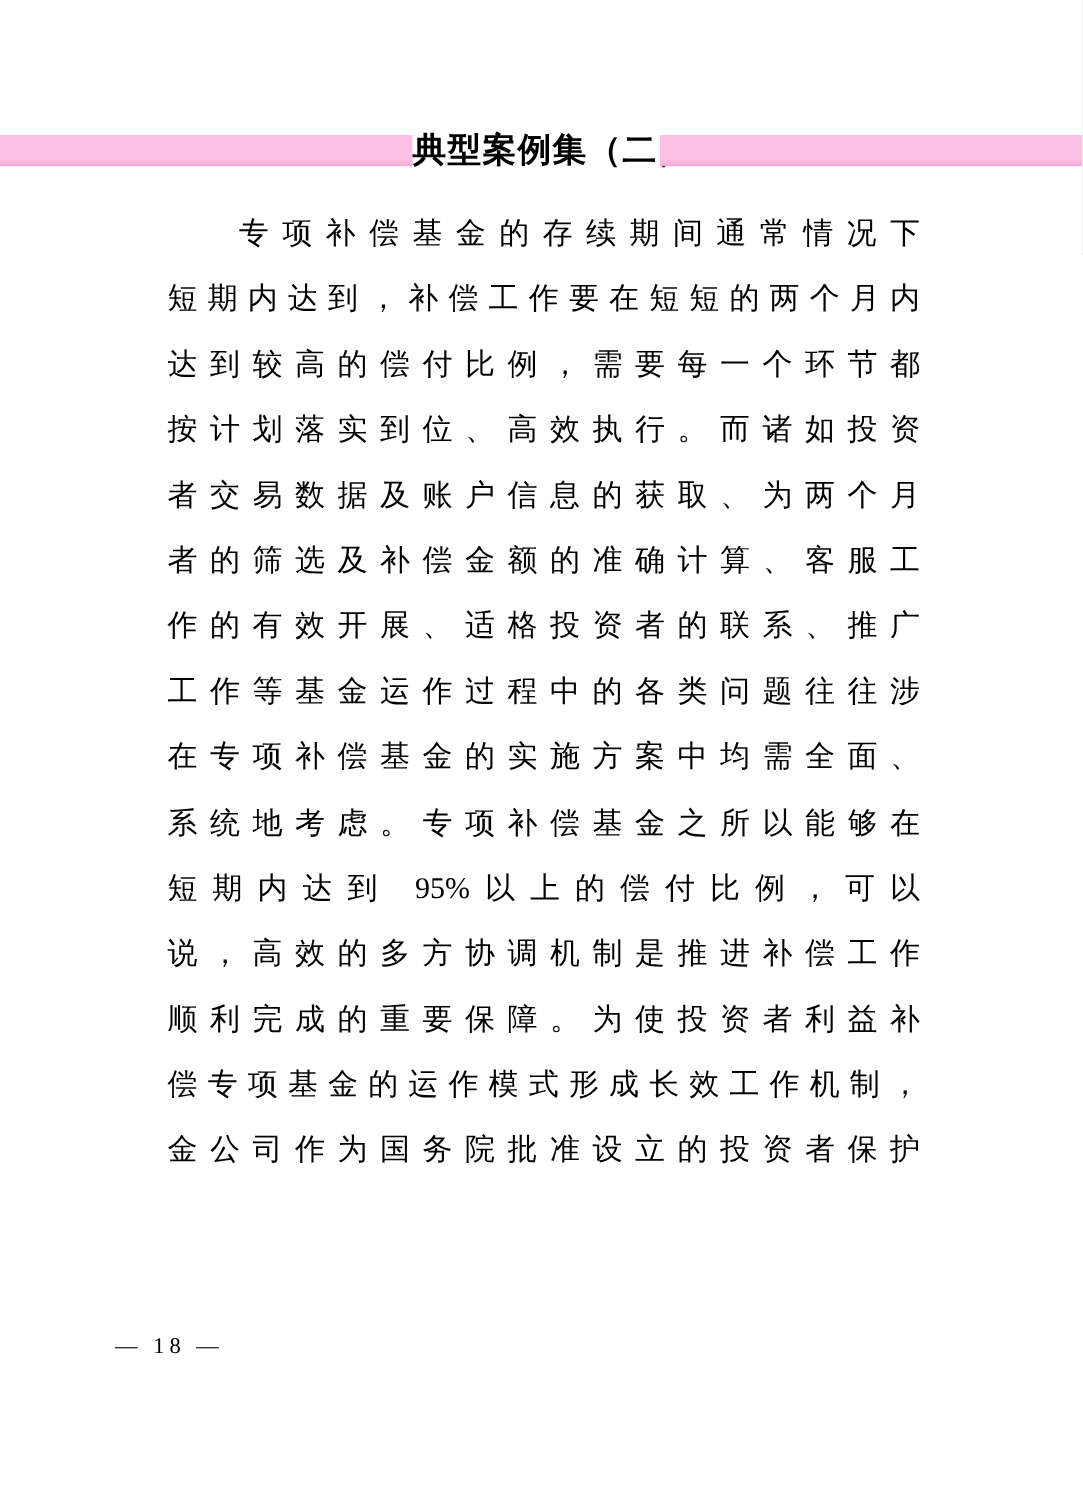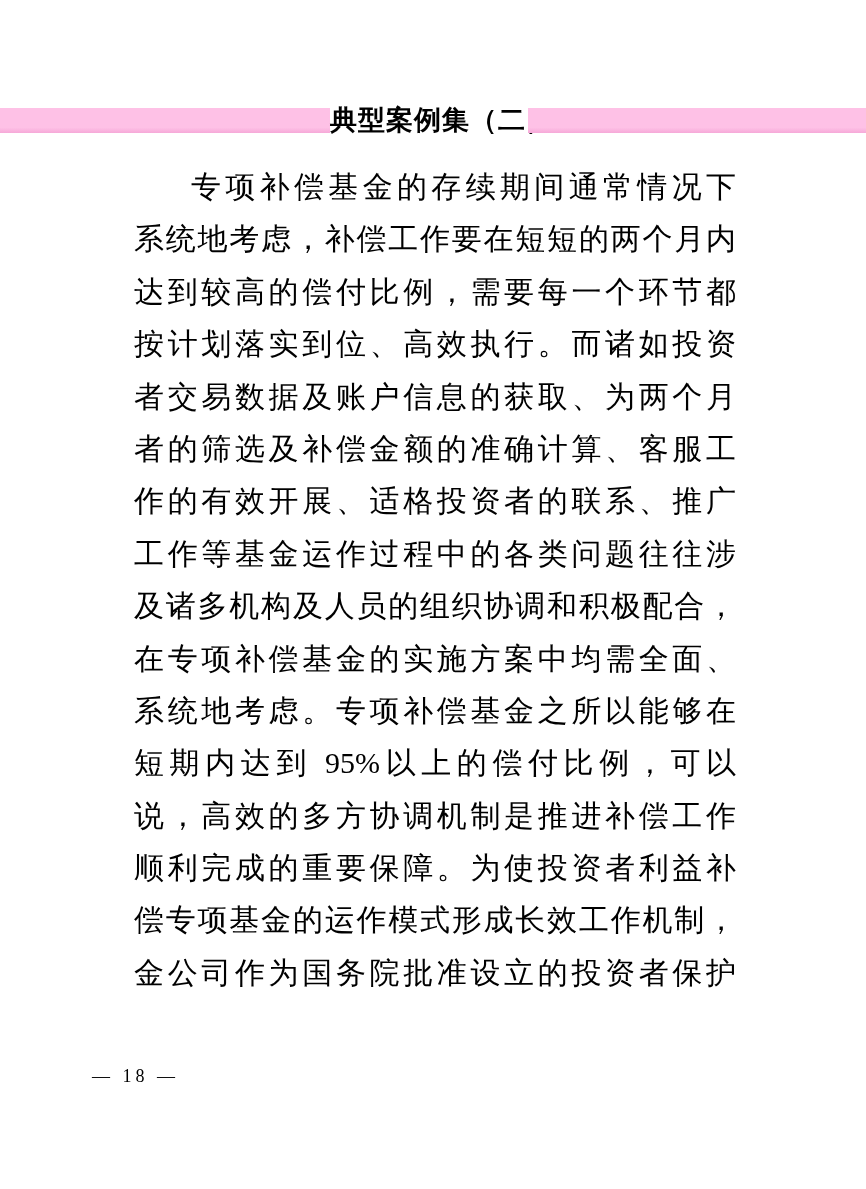--- a/index.html
+++ b/index.html
@@ -44,21 +44,21 @@
     white-space: nowrap;
   }
   
   .body-text {
     position: absolute;
     top: 161px;
     left: 134px;
     width: 602px;
   }
   .text-line {
-    font-size: 30px;
+    font-size: 24px;
     line-height: 52.4px;
     height: 52.4px;
     text-align: justify;
     text-align-last: justify;
     text-justify: inter-character;
     white-space: nowrap;
     overflow: visible;
   }
   .text-line.indent {
     padding-left: 57px;
@@ -79,28 +79,27 @@
 <div class="page">
 
   <div class="running-header">
     <div class="header-bar left"></div>
     <div class="header-title">典型案例集（二）</div>
     <div class="header-bar right"></div>
   </div>
 
   <div class="body-text">
     <div class="text-line indent">专项补偿基金的存续期间通常情况下</div>
-    <div class="text-line">系统地考虑，补偿工作要在短短的两个月内</div>
+    <div class="text-line">短期内达到，补偿工作要在短短的两个月内</div>
     <div class="text-line">达到较高的偿付比例，需要每一个环节都</div>
     <div class="text-line">按计划落实到位、高效执行。而诸如投资</div>
     <div class="text-line">者交易数据及账户信息的获取、为两个月</div>
     <div class="text-line">者的筛选及补偿金额的准确计算、客服工</div>
     <div class="text-line">作的有效开展、适格投资者的联系、推广</div>
     <div class="text-line">工作等基金运作过程中的各类问题往往涉</div>
-    <div class="text-line">及诸多机构及人员的组织协调和积极配合，</div>
     <div class="text-line">在专项补偿基金的实施方案中均需全面、</div>
     <div class="text-line">系统地考虑。专项补偿基金之所以能够在</div>
     <div class="text-line">短期内达到 95%以上的偿付比例，可以</div>
     <div class="text-line">说，高效的多方协调机制是推进补偿工作</div>
     <div class="text-line">顺利完成的重要保障。为使投资者利益补</div>
     <div class="text-line">偿专项基金的运作模式形成长效工作机制，</div>
     <div class="text-line">金公司作为国务院批准设立的投资者保护</div>
   </div>
 
   <div class="folio">— 18 —</div>

